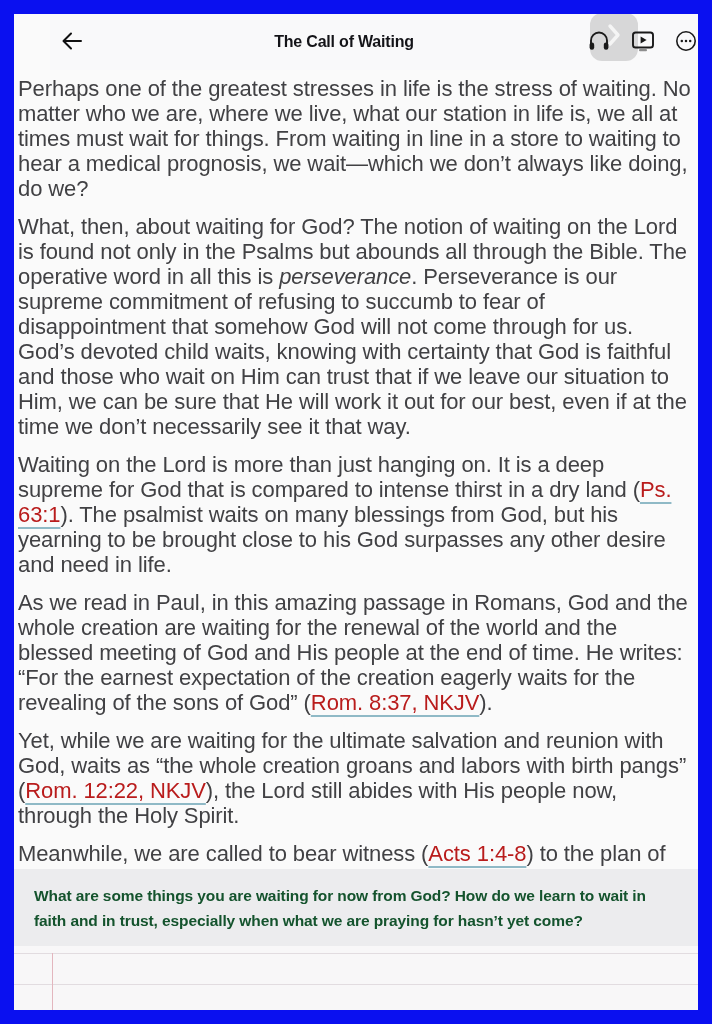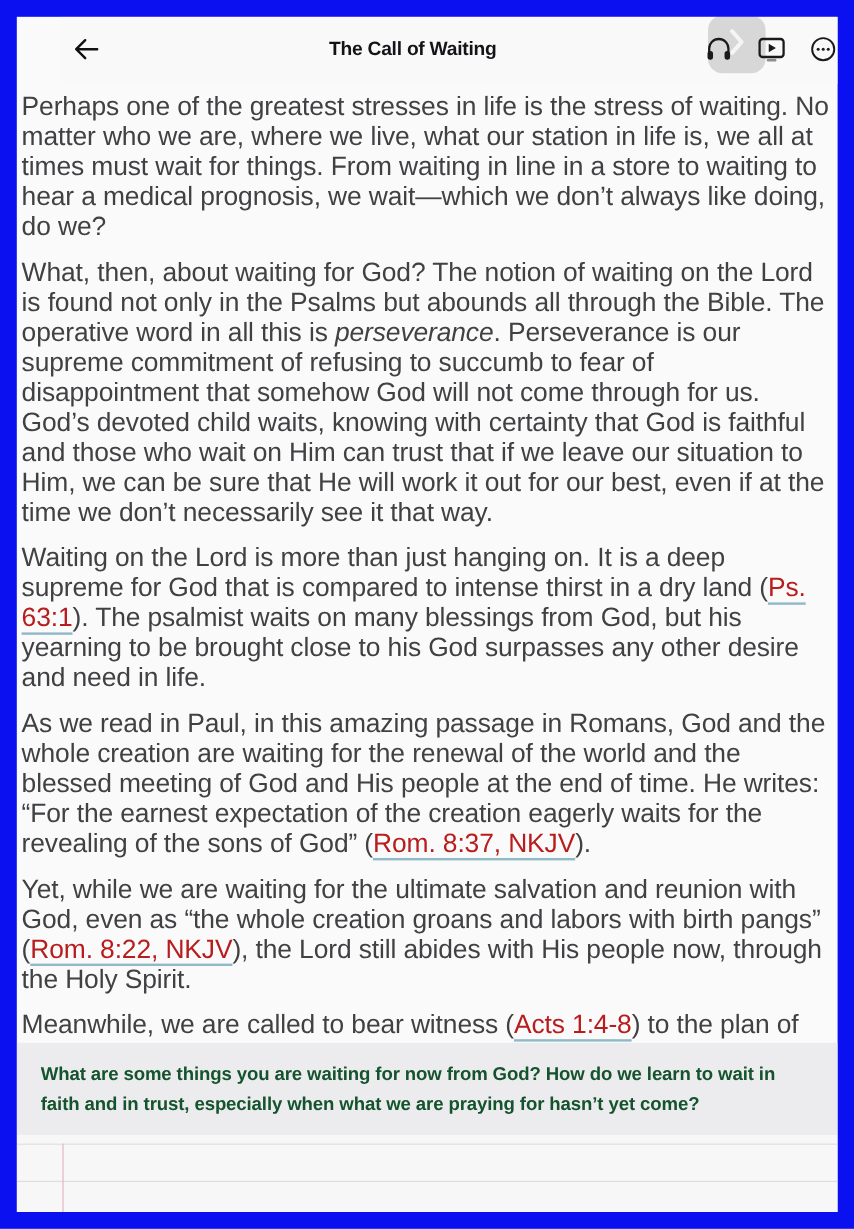--- a/index.html
+++ b/index.html
@@ -135,21 +135,21 @@
         </span>
       </button>
     </div>
   </div>
 
   <div class="main">
       <p><span>Perhaps one of the greatest stresses in life is the stress of waiting. No matter who we are, where we live, what our station in life is, we all at times must wait for things. From waiting in line in a store to waiting to hear a medical prognosis, we wait—which we don’t always like doing, do we?</span></p>
       <p><span>What, then, about waiting for God? The notion of waiting on the Lord is found not only in the Psalms but abounds all through the Bible. The operative word in all this is </span><span class="em">perseverance</span><span>. Perseverance is our supreme commitment of refusing to succumb to fear of disappointment that somehow God will not come through for us. God’s devoted child waits, knowing with certainty that God is faithful and those who wait on Him can trust that if we leave our situation to Him, we can be sure that He will work it out for our best, even if at the time we don’t necessarily see it that way.</span></p>
       <p><span>Waiting on the Lord is more than just hanging on. It is a deep supreme for God that is compared to intense thirst in a dry land (</span><span class="ref">Ps. 63:1</span><span>). The psalmist waits on many blessings from God, but his yearning to be brought close to his God surpasses any other desire and need in life.</span></p>
       <p><span>As we read in Paul, in this amazing passage in Romans, God and the whole creation are waiting for the renewal of the world and the blessed meeting of God and His people at the end of time. He writes: “For the earnest expectation of the creation eagerly waits for the revealing of the sons of God” (</span><span class="ref">Rom. 8:37, NKJV</span><span>).</span></p>
-      <p><span>Yet, while we are waiting for the ultimate salvation and reunion with God, even as “the whole creation groans and labors with birth pangs” (</span><span class="ref">Rom. 8:22, NKJV</span><span>), the Lord still abides with His people now, through the Holy Spirit.</span></p>
+      <p><span>Yet, while we are waiting for the ultimate salvation and reunion with God, waits as “the whole creation groans and labors with birth pangs” (</span><span class="ref">Rom. 12:22, NKJV</span><span>), the Lord still abides with His people now, through the Holy Spirit.</span></p>
       <p><span>Meanwhile, we are called to bear witness (</span><span class="ref">Acts 1:4-8</span><span>) to the plan of salvation, which will culminate in a new creation. That new creation is, ultimately, what we are waiting for, the final fulfillment of our hopes as Adventist Christians, whose very name, Adventist, contains the idea of the hope that we await. We wait, but we know that it’s not in vain. Christ’s death and resurrection, at the first coming, is our surety of His second coming.</span></p>
     </div>
 
   <div class="question">
     <p class="q-text">What are some things you are waiting for now from God? How do we learn to wait in faith and in trust, especially when what we are praying for hasn’t yet come?</p>
   </div>
 
   <div class="notes">
     <div class="rows">
         <div class="notes-row"></div>

